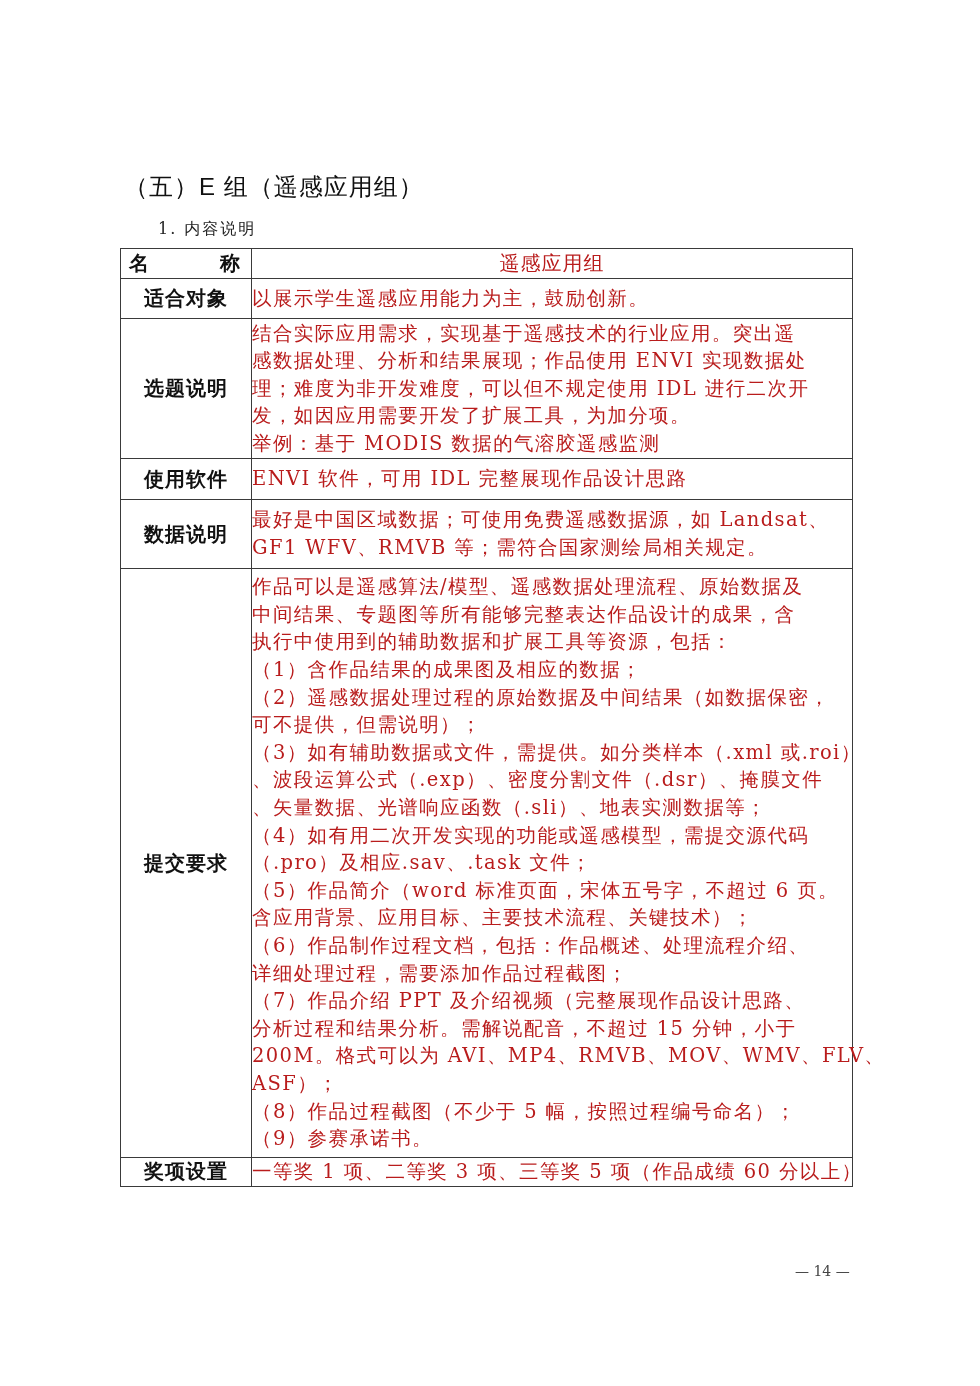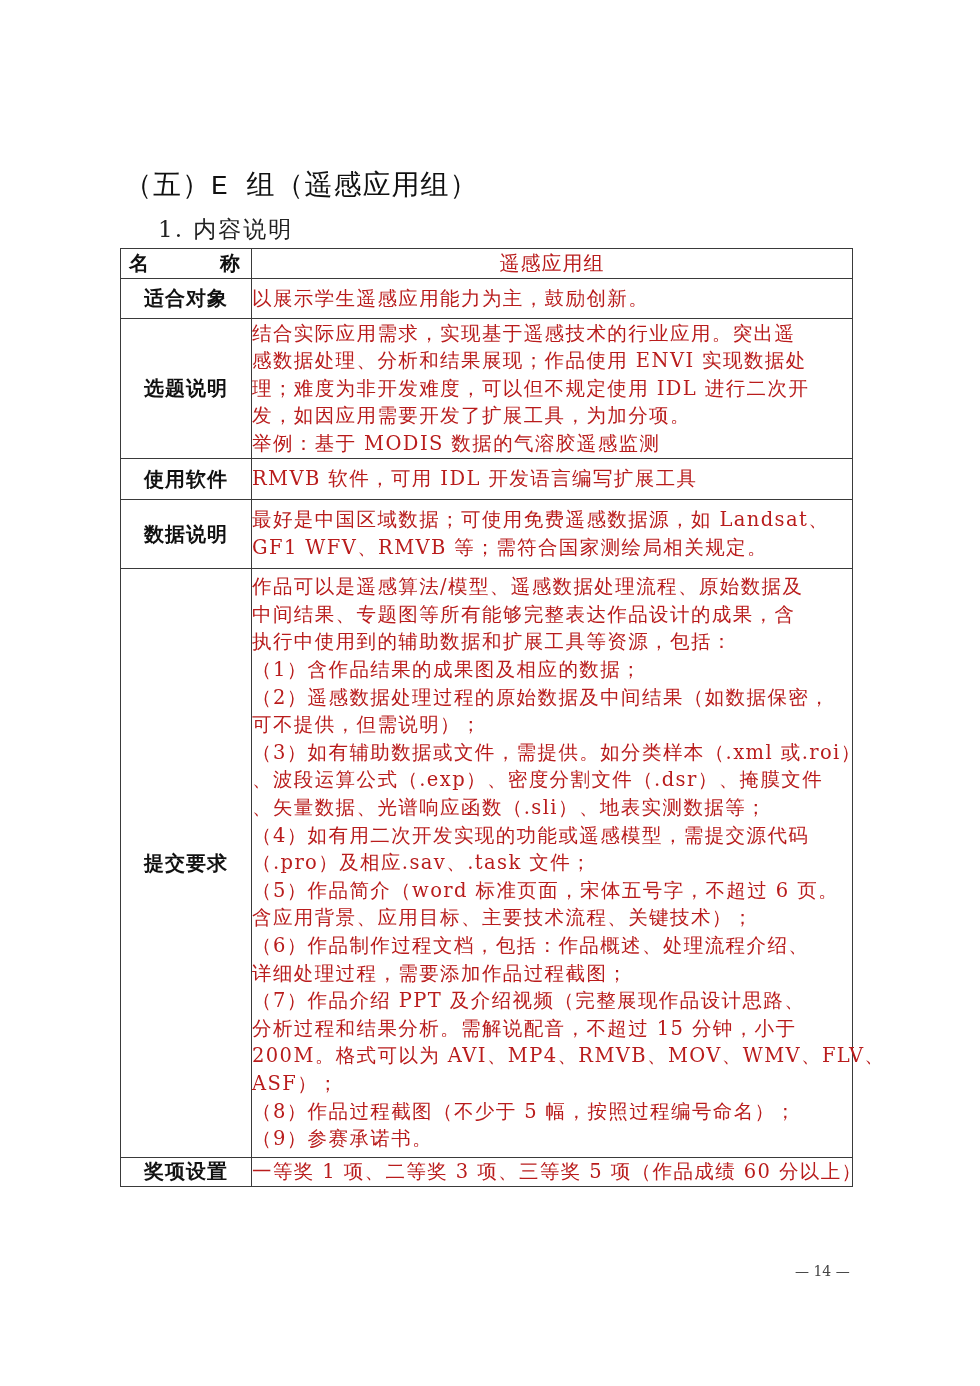--- a/index.html
+++ b/index.html
@@ -12,31 +12,31 @@
       height: 1386px;
       position: relative;
       overflow: hidden;
       font-family: "DejaVu Serif", "Liberation Serif", serif;
       color: #1a1a1a;
     }
     .section-heading {
       position: absolute;
       left: 124px;
       top: 170px;
-      font-family: Liberation Mono, monospace;
-      font-size: 28px;
+      font-family: Liberation Sans, sans-serif;
+      font-size: 24px;
       line-height: 34px;
       letter-spacing: 1px;
       color: #111;
     }
     .sub-heading {
       position: absolute;
       left: 158px;
       top: 213px;
-      font-size: 23px;
+      font-size: 16px;
       line-height: 32px;
       letter-spacing: 2px;
       color: #222;
     }
     table.spec {
       position: absolute;
       left: 120px;
       top: 248px;
       width: 733px;
       border-collapse: collapse;
@@ -113,21 +113,21 @@
         <span class="line">结合实际应用需求，实现基于遥感技术的行业应用。突出遥</span>
         <span class="line">感数据处理、分析和结果展现；作品使用 ENVI 实现数据处</span>
         <span class="line">理；难度为非开发难度，可以但不规定使用 IDL 进行二次开</span>
         <span class="line">发，如因应用需要开发了扩展工具，为加分项。</span>
         <span class="line">举例：基于 MODIS 数据的气溶胶遥感监测</span>
       </td>
     </tr>
     <tr style="height:41px">
       <td class="label">使用软件</td>
       <td class="value">
-        <span class="line">RMVB 软件，可用 IDL 开发语言编写扩展工具</span>
+        <span class="line">ENVI 软件，可用 IDL 完整展现作品设计思路</span>
       </td>
     </tr>
     <tr style="height:69px">
       <td class="label">数据说明</td>
       <td class="value">
         <span class="line">最好是中国区域数据；可使用免费遥感数据源，如 Landsat、</span>
         <span class="line">GF1 WFV、RMVB 等；需符合国家测绘局相关规定。</span>
       </td>
     </tr>
     <tr style="height:589px">

